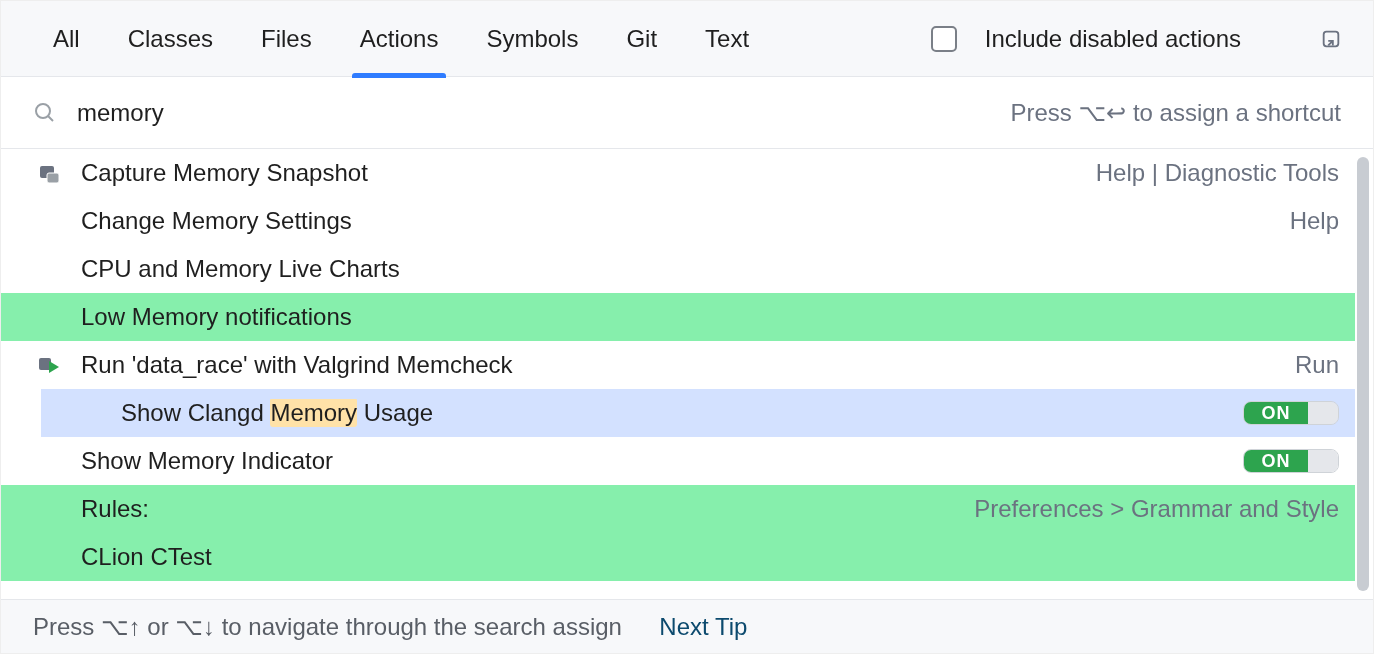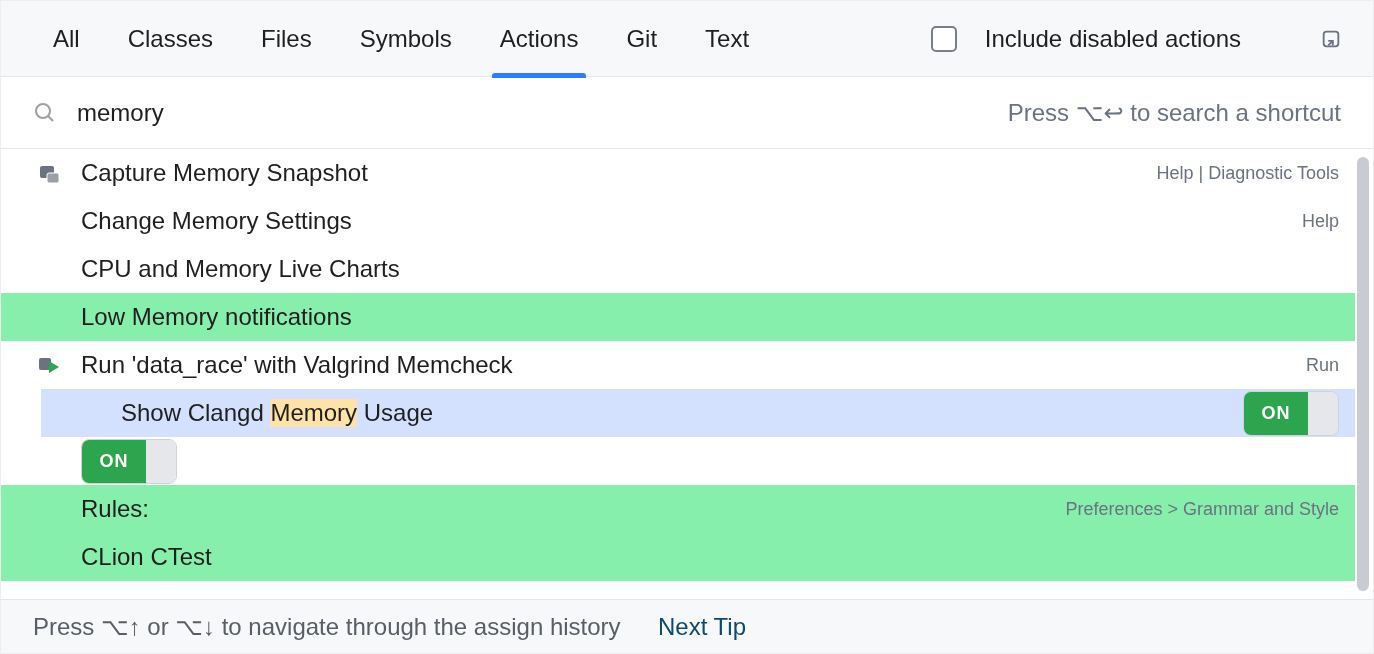--- a/index.html
+++ b/index.html
@@ -17,47 +17,47 @@
   .search-row { height: 72px; display: flex; align-items: center; padding: 0 32px; gap: 20px; border-bottom: 1px solid #e5e7eb; }
   .search-icon { color: #9aa0a6; display: flex; }
   .search-input { flex: 1; border: none; outline: none; font-size: 24px; color: #1f1f1f; background: transparent; }
   .hint { color: #6b7280; font-size: 24px; white-space: nowrap; }
   
   .results-wrap { flex: 1; position: relative; overflow: hidden; padding-left: 22px; }
   .results { position: absolute; inset: 0 18px 0 0; overflow-y: auto; }
   .row { display: flex; align-items: center; height: 48px; padding: 0 16px 0 32px; gap: 16px; cursor: pointer; }
   .row .icon-slot { width: 32px; height: 32px; display:flex; align-items:center; justify-content:center; flex: 0 0 32px; }
   .row .label { flex: 1; font-size: 24px; white-space: nowrap; overflow: hidden; text-overflow: ellipsis; }
-  .row .ctx { color: #6b7280; font-size: 18px; white-space: nowrap; }
+  .row .ctx { color: #6b7280; font-size: 24px; white-space: nowrap; }
   .row.selected { background: #d3e1ff; margin-left: 40px; }
   .row.alt { background: #86efac; }
   mark.hl { background: #ffe2a8; color: inherit; border-radius: 3px; padding: 1px 0; }
   
-  .switch { width: 96px; height: 45px; border-radius: 8px; display: flex; overflow: hidden; border: 1px solid #cfd3d8; }
+  .switch { width: 96px; height: 24px; border-radius: 8px; display: flex; overflow: hidden; border: 1px solid #cfd3d8; }
   .sw-on { flex: 0 0 64px; background: #2da44e; color: #fff; font-weight: 600; font-size: 18px; display:flex; align-items:center; justify-content:center; letter-spacing: 1px; }
   .sw-off { flex: 1; background: #e5e7eb; }
   
   .scrollbar { position: absolute; right: 4px; top: 8px; bottom: 8px; width: 12px; border-radius: 6px; background: transparent; }
   .scrollbar .thumb { position: absolute; left: 0; right: 0; top: 0; height: 100%; max-height: 440px; background: #c8ccd2; border-radius: 6px; }
   
   .footer { height: 54px; background: #f7f8fa; border-top: 1px solid #e5e7eb; display: flex; align-items: center; padding: 0 32px; gap: 12px; color: #595e66; font-size: 24px; }
   .footer .link { color: #0c4a6e; cursor: pointer; }
   .kglyph { font-family: -apple-system, "SF Pro Text", Arial, sans-serif; }
 </style>
 </head>
 <body>
 
 <div class="dialog">
 
   <div class="hdr">
     <div class="tab">All</div>
     <div class="tab">Classes</div>
     <div class="tab">Files</div>
+    <div class="tab active">Actions</div>
     <div class="tab">Symbols</div>
-    <div class="tab active">Actions</div>
     <div class="tab">Git</div>
     <div class="tab">Text</div>
     <div class="hdr-spacer"></div>
     <label class="chk">
       <span class="chk-box"></span>
       <span>Include disabled actions</span>
     </label>
     <span class="pin">
       <svg width="22" height="22" viewBox="0 0 24 24" fill="none" stroke="currentColor" stroke-width="2">
           <rect x="4" y="4" width="16" height="16" rx="3"></rect>
@@ -68,21 +68,21 @@
 
   <div class="search-row">
     <span class="search-icon">
       <svg width="24" height="24" viewBox="0 0 24 24" fill="none" stroke="currentColor" stroke-width="2">
           <circle cx="10" cy="10" r="7"></circle>
           <line x1="20" y1="20" x2="15" y2="15"></line>
         </svg>
     </span>
     <input class="search-input" type="text" value="memory" style="">
     <span class="hint">
-      <span>Press </span><span class="kglyph">⌥↩</span><span> to search a shortcut</span>
+      <span>Press </span><span class="kglyph">⌥↩</span><span> to assign a shortcut</span>
     </span>
   </div>
 
   <div class="results-wrap">
     <div class="results" id="results">
         <div class="row">
           <span class="icon-slot">
             <svg width="24" height="24" viewBox="0 0 24 24">
               <rect x="3" y="5" width="14" height="12" rx="2" fill="#6b7280"></rect>
               <rect x="10" y="12" width="12" height="10" rx="2" fill="#9aa0a6" stroke="#fff" stroke-width="1"></rect>
@@ -117,20 +117,21 @@
         <div class="row selected">
           <span class="icon-slot"></span>
           <span class="label"><span>Show Clangd </span><mark class="hl">Memory</mark><span> Usage</span></span>
           <span class="switch">
             <span class="sw-on">ON</span>
             <span class="sw-off"></span>
           </span>
         </div>
         <div class="row">
           <span class="icon-slot"></span>
+          <span class="label">Show Memory Indicator</span>
           <span class="switch">
             <span class="sw-on">ON</span>
             <span class="sw-off"></span>
           </span>
         </div>
         <div class="row alt">
           <span class="icon-slot"></span>
           <span class="label">Rules:</span>
           <span class="ctx">Preferences &gt; Grammar and Style</span>
         </div>
@@ -139,19 +140,19 @@
           <span class="label">CLion CTest</span>
         </div>
       </div>
     <div class="scrollbar">
         <div class="thumb"></div>
       </div>
   </div>
 
   <div class="footer">
     <span>
-      <span>Press </span><span class="kglyph">⌥↑</span><span> or </span><span class="kglyph">⌥↓</span><span> to navigate through the assign history</span>
+      <span>Press </span><span class="kglyph">⌥↑</span><span> or </span><span class="kglyph">⌥↓</span><span> to navigate through the search assign</span>
     </span>
     &nbsp;&nbsp;
     <span class="link">Next Tip</span>
   </div>
 
 </div>
 
 </body></html>

